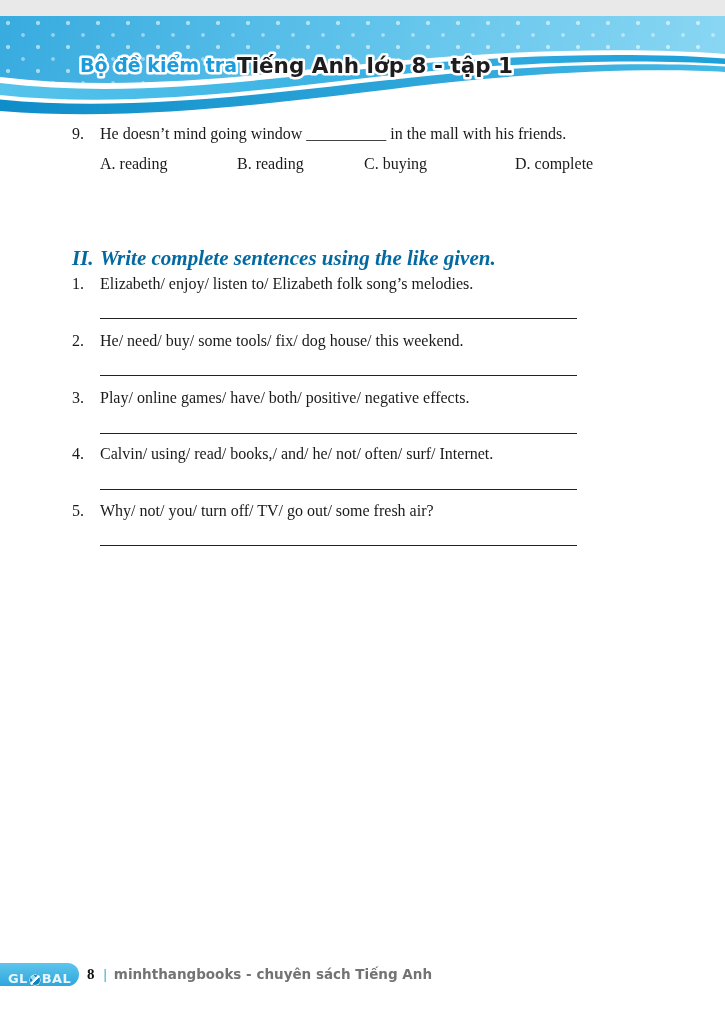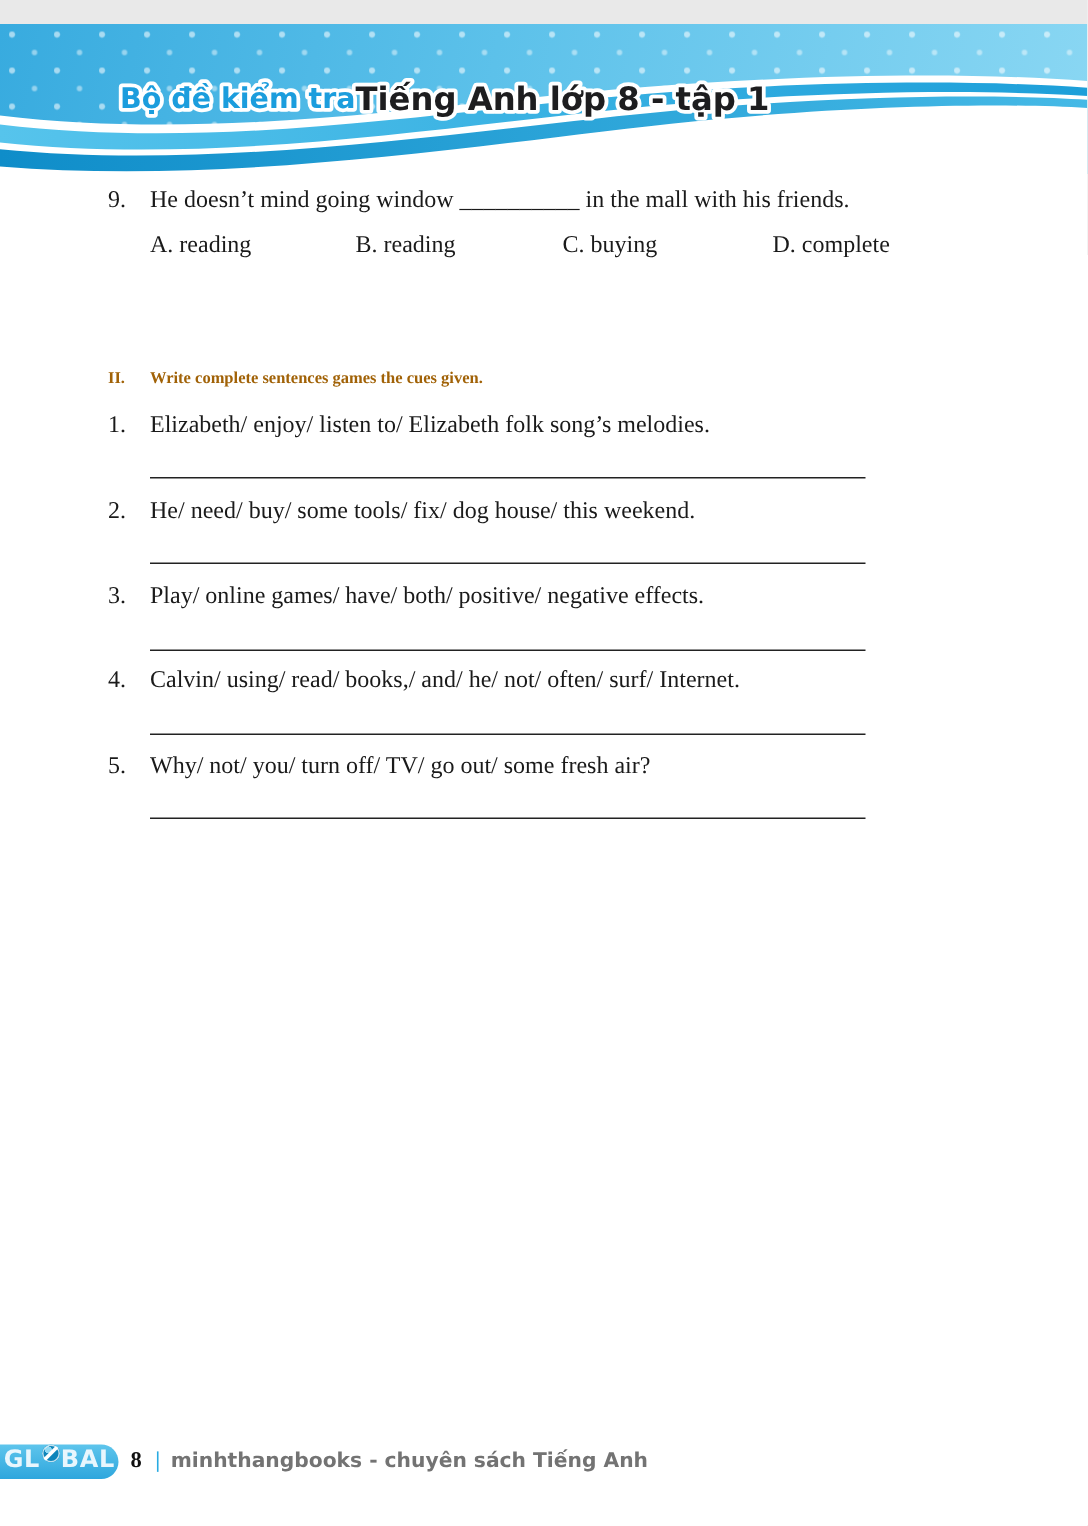--- a/index.html
+++ b/index.html
@@ -18,32 +18,32 @@
     background-size:30px 24px,30px 24px,100% 100%;
     background-position:6px 5px,21px 17px,0 0;
   }
   .hdr svg{position:absolute;top:0;left:0;display:block;}
   
   .q{position:absolute;left:72px;display:flex;font-size:16px;line-height:1.18;}
   .q .num{flex:0 0 28px;}
   .q .txt{flex:1;}
   .opts{position:absolute;left:100px;width:600px;height:20px;font-size:16px;}
   .opt{position:absolute;top:0;white-space:nowrap;}
-  .opt.c0{left:0;} .opt.c1{left:137px;} .opt.c2{left:275px;text-align:center;} .opt.c3{left:415px;}
-  .sec-h{position:absolute;left:72px;display:flex;font-size:11px;font-weight:bold;color:#a16207;}
+  .opt.c0{left:0;} .opt.c1{left:137px;} .opt.c2{left:264px;text-align:center;} .opt.c3{left:415px;}
+  .sec-h{position:absolute;left:72px;display:flex;font-size:21px;font-weight:bold;color:#0369a1;font-style:italic;}
   .sec-h .num{flex:0 0 28px;}
   .ans-line{position:absolute;left:100px;width:477px;border-top:1.6px solid #222;}
   
   .footer{position:absolute;left:0;top:946px;height:24px;display:flex;align-items:center;}
   .badge{
     width:79px;height:23px;border-radius:0 12px 12px 0;
     background:linear-gradient(#5ec5ec,#2ea6dd);
-    display:flex;align-items:flex-start;justify-content:center;gap:1px;
+    display:flex;align-items:flex-end;justify-content:center;gap:1px;
     color:#e8f6fd;font-family:"DejaVu Sans",sans-serif;font-weight:bold;
-    font-size:16px;letter-spacing:.4px;
+    font-size:13px;letter-spacing:.4px;
   }
   .globe{
     display:inline-block;width:12px;height:12px;border-radius:50%;
     background:
       linear-gradient(135deg, transparent 40%, #ffffff 44% 54%, transparent 58%),
       radial-gradient(circle at 35% 30%, #8fd9f4 0 20%, #0d84ba 21%);
     box-shadow:0 0 0 1px rgba(255,255,255,.75) inset;
   }
   .pgnum{margin-left:8px;font-weight:bold;font-size:15px;color:#111;}
   .fdiv{margin:0 7px 0 9px;color:#29abe2;font-weight:bold;font-size:15px;}
@@ -83,21 +83,21 @@
   <div class="opts" style="top:139px;">
     <span class="opt c0"><span>A.</span>&nbsp;<span>reading</span></span>
     <span class="opt c1"><span>B.</span>&nbsp;<span>reading</span></span>
     <span class="opt c2"><span>C.</span>&nbsp;<span>buying</span></span>
     <span class="opt c3"><span>D.</span>&nbsp;<span>complete</span></span>
   </div>
 
 
   <div class="sec-h" style="top:230px;width:590px;">
     <span class="num">II.</span>
-    <span>Write complete sentences games the cues given.</span>
+    <span>Write complete sentences using the like given.</span>
   </div>
 
   <div class="q" style="top:259px;width:590px;">
     <span class="num">1.</span>
     <span class="txt">Elizabeth/ enjoy/ listen to/ Elizabeth folk song’s melodies.</span>
   </div>
   <div class="ans-line" style="top:302px;"></div>
 
   <div class="q" style="top:316px;width:590px;">
     <span class="num">2.</span>

